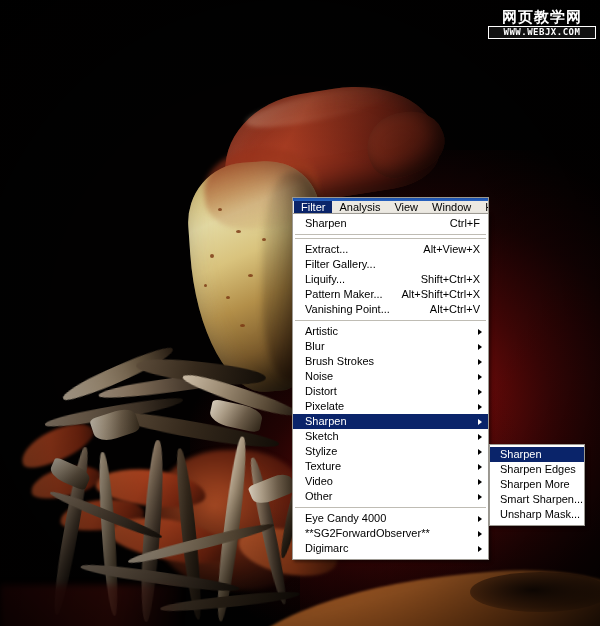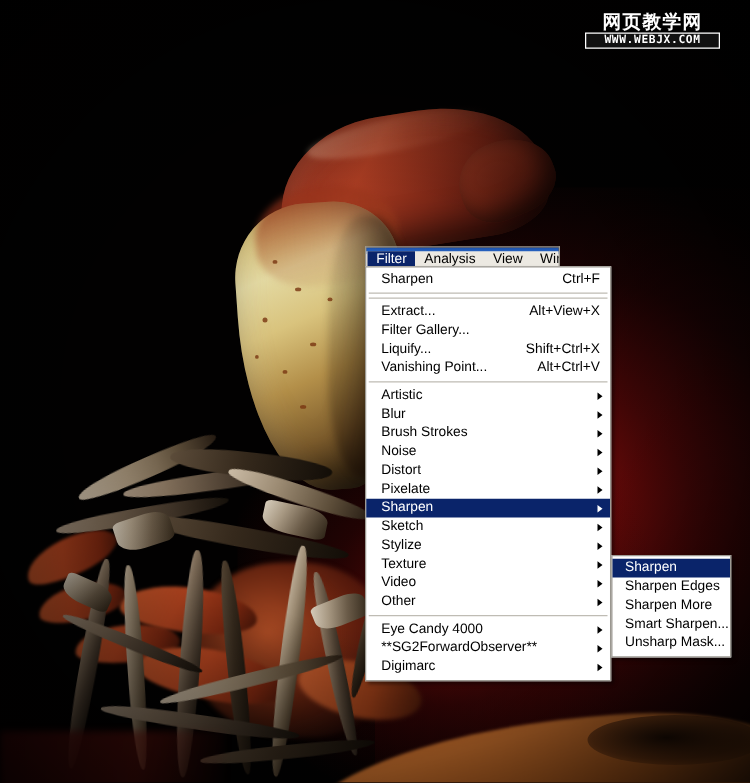--- a/index.html
+++ b/index.html
@@ -197,21 +197,21 @@
   .shard {
     position: absolute;
     background: linear-gradient(110deg, #d7cdbc 0%, #a89983 30%, #6a5b48 62%, #2e2417 100%);
     border-radius: 14% 40% 18% 44%;
   }
 
   
   .menubar {
     position: absolute;
     left: 292px; top: 197px;
-    width: 156px; height: 16px;
+    width: 197px; height: 16px;
     background: linear-gradient(180deg,#1b4fa8 0%,#2f6fd0 32%,#e9e8e4 33%,#dedcd6 100%);
     border: 1px solid #9a978f;
     border-bottom: none;
     box-sizing: border-box;
     overflow: hidden;
   }
   .menubar-inner {
     position: absolute;
     left: 0; top: 3px; right: 0; bottom: 0;
     background: #ece9e2;
@@ -287,21 +287,21 @@
     box-sizing: border-box;
     box-shadow: 2px 2px 3px rgba(0,0,0,0.45);
     padding: 2px 0 3px 0;
     font-size: 11px;
     color: #000;
   }
   .submenu .mi { padding-left: 10px; }
 
   .watermark {
     position: absolute;
-    right: 24px; top: 9px;
+    right: 4px; top: 9px;
     width: 108px;
     text-align: center;
     user-select: none;
   }
   .wm-cn {
     font-family: "DejaVu Sans", sans-serif;
     font-size: 15px;
     font-weight: bold;
     color: #ffffff;
     letter-spacing: 1px;
@@ -412,20 +412,24 @@
         <span class="accel">Alt+View+X</span>
       </div>
       <div class="mi">
         <span class="label">Filter Gallery...</span>
       </div>
       <div class="mi">
         <span class="label">Liquify...</span>
         <span class="accel">Shift+Ctrl+X</span>
       </div>
       <div class="mi">
+        <span class="label">Pattern Maker...</span>
+        <span class="accel">Alt+Shift+Ctrl+X</span>
+      </div>
+      <div class="mi">
         <span class="label">Vanishing Point...</span>
         <span class="accel">Alt+Ctrl+V</span>
       </div>
       <div class="sep"></div>
       <div class="mi">
         <span class="label">Artistic</span>
         <span class="arrow"></span>
       </div>
       <div class="mi">
         <span class="label">Blur</span>

